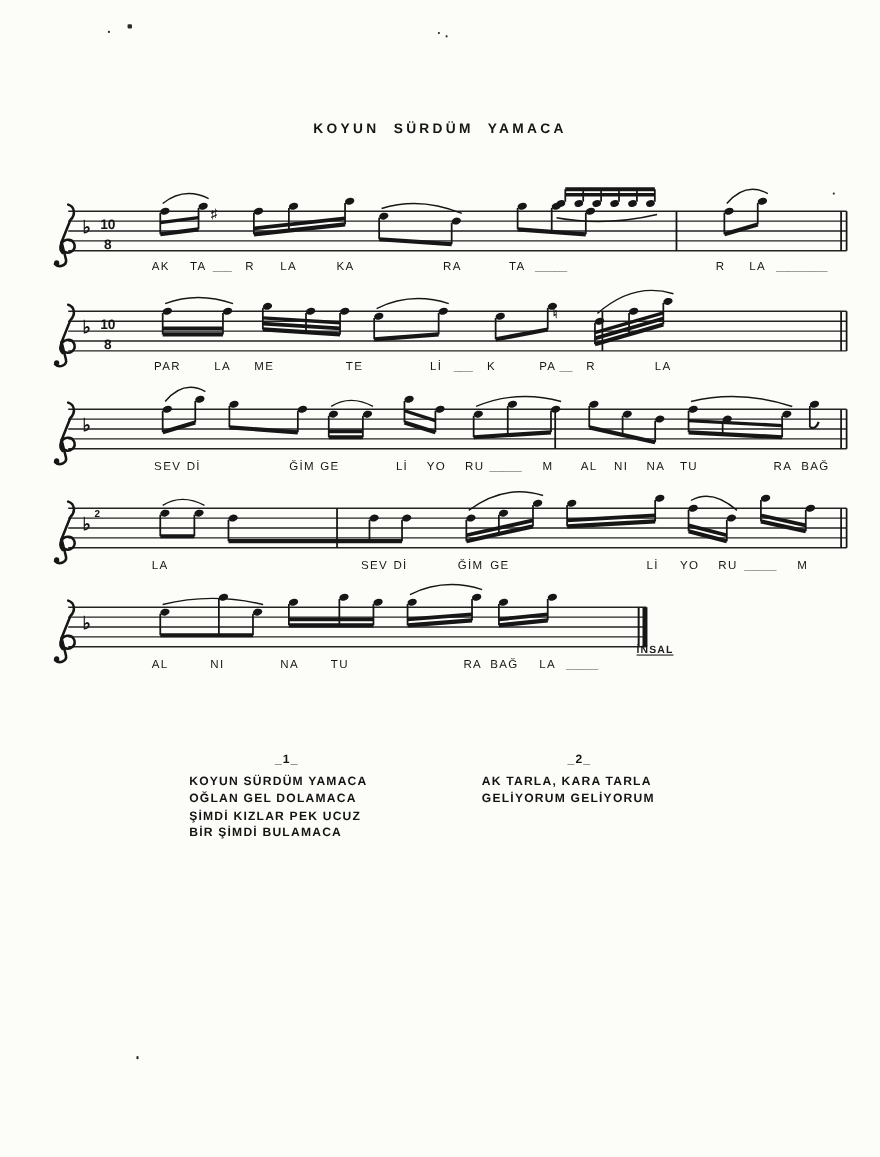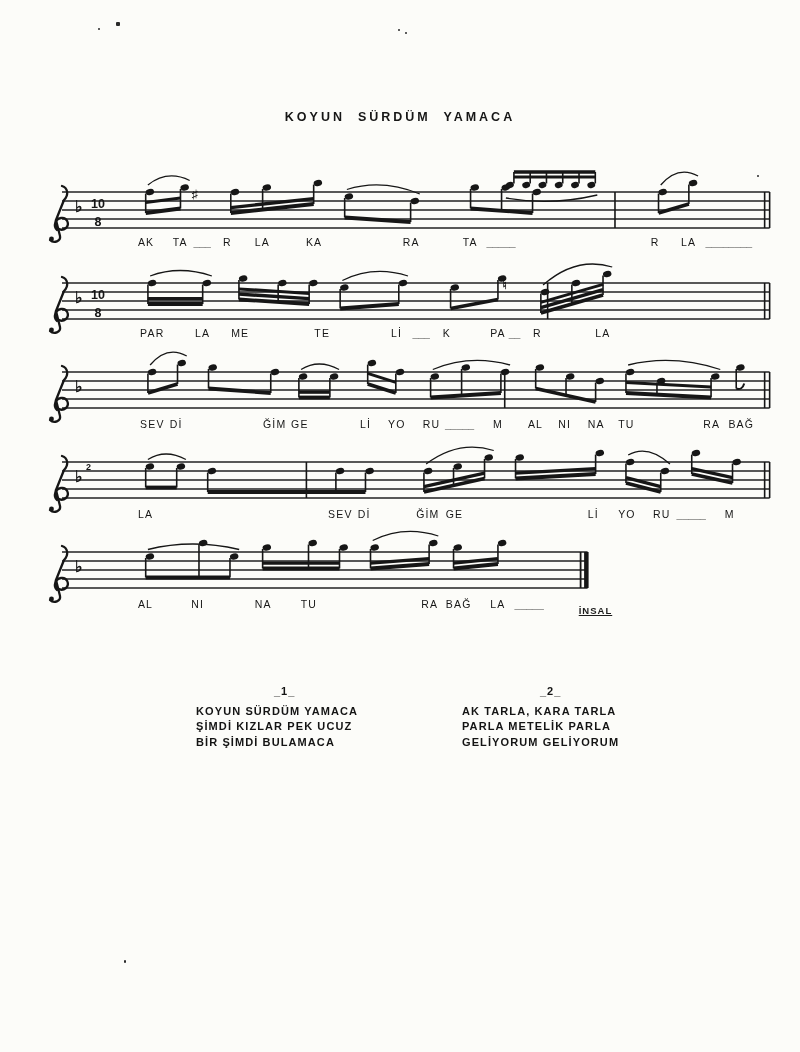--- a/index.html
+++ b/index.html
@@ -18,25 +18,25 @@
   }
   .system{position:absolute;left:40px;width:740px;height:96px;}
   .system svg{position:absolute;left:0;top:0;}
   .syl{
     position:absolute;font-size:10.5px;font-weight:normal;letter-spacing:1.2px;
     white-space:nowrap;transform:translateX(-2px);
   }
   .ext{letter-spacing:0;font-weight:bold;}
   .sig{
     position:absolute;font-size:9.5px;font-weight:bold;letter-spacing:1px;
-    text-decoration:underline;color:#1b1b1b;margin-top:19px;
+    text-decoration:underline;color:#1b1b1b;
   }
   .verse{
     position:absolute;width:230px;font-size:11px;font-weight:bold;
-    letter-spacing:1.1px;line-height:15.5px;white-space:nowrap;color:#141414;margin-left:24px;
+    letter-spacing:1.1px;line-height:15.5px;white-space:nowrap;color:#141414;
   }
   .vhead{margin:0 0 4px 78px;letter-spacing:1px;}
   .speck{position:absolute;background:#2a2a2a;border-radius:1px;}
 </style>
 </head>
 <body>
 
 <div class="page" id="page">
 
   <div class="title1">KOYUN  SÜRDÜM  YAMACA</div>
@@ -44,28 +44,28 @@
   <div class="speck" style="left:116px;top:22px;width:4px;height:4px;"></div>
   <div class="speck" style="left:98px;top:28px;width:2px;height:2px;"></div>
   <div class="speck" style="left:398px;top:29px;width:2px;height:2px;"></div>
   <div class="speck" style="left:405px;top:32px;width:2px;height:2px;"></div>
   <div class="speck" style="left:757px;top:175px;width:2px;height:2px;"></div>
   <div class="speck" style="left:124px;top:960px;width:2px;height:3px;"></div>
 
   <div class="verse" style="left:172px;top:684px;">
     <div class="vhead">_1_</div>
     <div>KOYUN  SÜRDÜM  YAMACA</div>
+    <div>OĞLAN  GEL  DOLAMACA</div>
     <div>ŞİMDİ  KIZLAR  PEK  UCUZ</div>
     <div>BİR  ŞİMDİ  BULAMACA</div>
   </div>
 
   <div class="verse" style="left:438px;top:684px;">
     <div class="vhead">_2_</div>
     <div>AK  TARLA,  KARA  TARLA</div>
-    <div>PARLA  METELİK  PARLA</div>
     <div>GELİYORUM  GELİYORUM</div>
   </div>
 
 <div class="system" style="top: 162px;">
       <svg width="740" height="96" viewBox="0 0 740 96">
         <line x1="22" y1="30" x2="729.64" y2="30" stroke="#222" stroke-width="1.3"></line>
         <line x1="22" y1="39" x2="729.64" y2="39" stroke="#222" stroke-width="1.3"></line>
         <line x1="22" y1="48" x2="729.64" y2="48" stroke="#222" stroke-width="1.3"></line>
         <line x1="22" y1="57" x2="729.64" y2="57" stroke="#222" stroke-width="1.3"></line>
         <line x1="22" y1="66" x2="729.64" y2="66" stroke="#222" stroke-width="1.3"></line>

